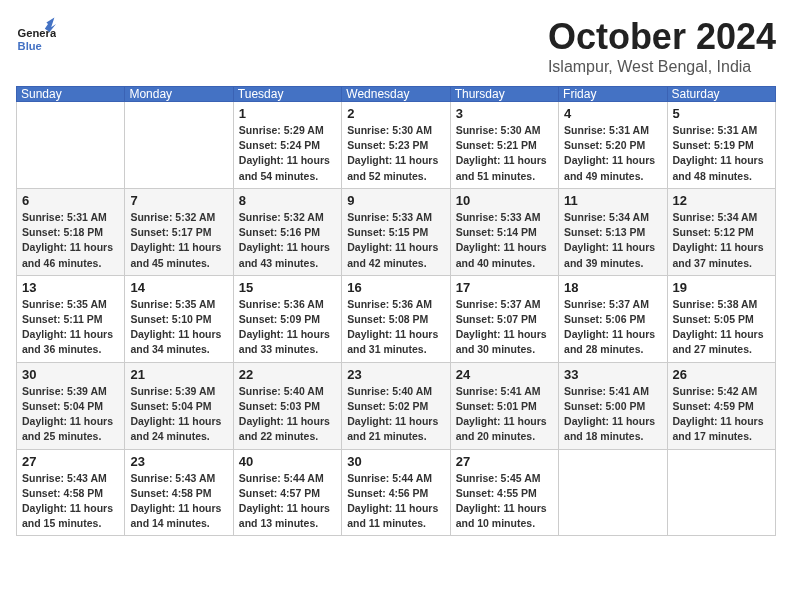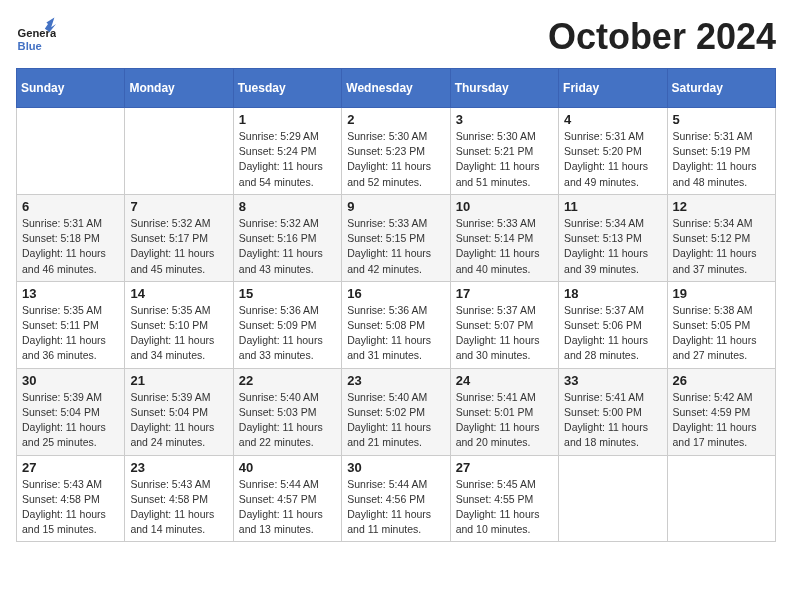--- a/index.html
+++ b/index.html
@@ -29,24 +29,24 @@
       color: #555;
     }
     .calendar {
       width: 100%;
       border-collapse: collapse;
       font-size: 11px;
     }
     .calendar th {
       background-color: #4472c4;
       color: white;
-      padding: 12px 4px;
+      padding: 0 4px;
       text-align: left;
       font-size: 12px;
-      font-weight: bold;
+      font-weight: normal;
       border: 1px solid #3a62b4;
     }
     .calendar td {
       border: 1px solid #ccc;
       padding: 4px 5px;
       vertical-align: top;
       width: 107px;
       min-height: 80px;
       background: #fff;
     }
@@ -57,20 +57,21 @@
       font-size: 13px;
       font-weight: bold;
       color: #222;
       display: block;
       margin-bottom: 2px;
     }
     .day-info {
       color: #333;
       font-size: 10.5px;
       line-height: 1.45;
+      font-weight: bold;
     }
     .empty {
       background: #fff !important;
     }
     .logo-wrapper {
       display: flex;
       align-items: center;
       gap: 4px;
     }
     .logo-icon {
@@ -84,20 +85,21 @@
 <div class="header">
   <div class="logo-wrapper">
     <svg class="logo-icon" viewBox="0 0 50 50" xmlns="http://www.w3.org/2000/svg">
       <text x="2" y="26" font-size="14" font-weight="bold" fill="#222" font-family="Arial">General</text>
       <text x="2" y="42" font-size="14" font-weight="bold" fill="#4472c4" font-family="Arial">Blue</text>
       <polygon points="38,8 48,2 44,14 50,10 42,20 36,16 40,10" fill="#4472c4"></polygon>
     </svg>
   </div>
   <div class="title-section">
     <div class="month-title">October 2024</div>
+    <div class="location">Islampur, West Bengal, India</div>
   </div>
 </div>
 
 <table class="calendar">
   <thead>
     <tr id="header-row">
         <th>Sunday</th>
         <th>Monday</th>
         <th>Tuesday</th>
         <th>Wednesday</th>

